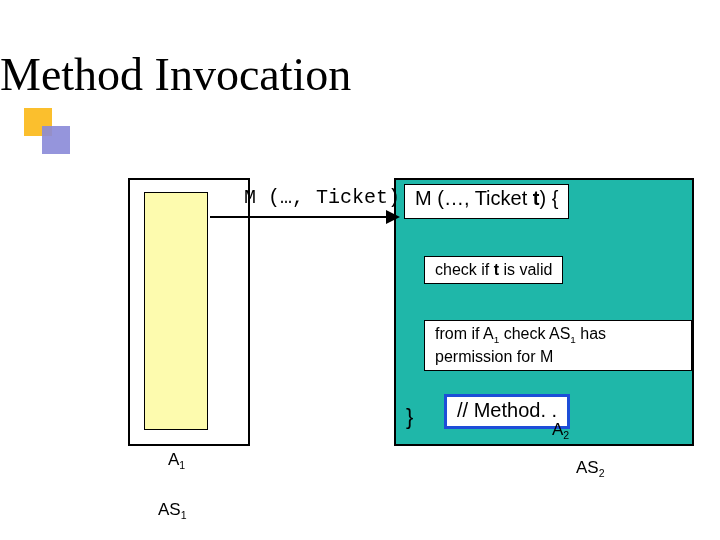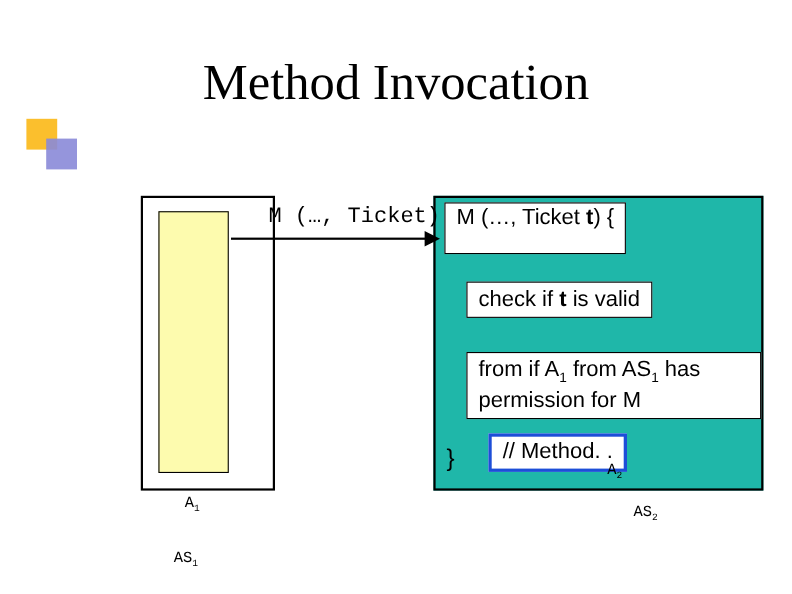--- a/index.html
+++ b/index.html
@@ -6,21 +6,20 @@
   body{
     width:720px;height:540px;
     background:#fff;
     font-family:"Times New Roman", Times, serif;
     color:#000;
     position:relative;
   }
   .title{
     position:absolute;
     left:0;right:0;top:48px;
-    text-align:center;
     font-size:46px;
     font-weight:400;
   }
   .corner-deco{
     position:absolute;
     left:24px;top:108px;
     width:46px;height:46px;
   }
   .corner-deco .sq1{
     position:absolute;left:0;top:0;
@@ -62,30 +61,30 @@
     font-family:Liberation Mono, monospace;
     font-size:20px;
   }
   .sig-right{
     position:absolute;
     left:404px;top:184px;
     font-family:Verdana, Arial, sans-serif;
     font-size:20px;
     background:#fff;
     border:1px solid #000;
-    padding:2px 10px 20px;
+    padding:2px 10px 8px;
     white-space:nowrap;
   }
 
   .check-box{
     position:absolute;
     background:#fff;
     border:1px solid #000;
     font-family:Verdana, Arial, sans-serif;
-    font-size:20px;
+    font-size:16px;
     padding:3px 10px;
     line-height:1.25;
   }
   .check1{left:424px;top:256px;white-space:nowrap}
   .check2{left:424px;top:320px;width:246px}
 
   .brace{
     position:absolute;
     left:406px;top:404px;
     font-family:Verdana, Arial, sans-serif;
@@ -97,22 +96,22 @@
     background:#fff;
     border:3px solid #1d4ed8;
     font-family:Verdana, Arial, sans-serif;
     font-size:20px;
     padding:2px 10px 4px;
     white-space:nowrap;
   }
 
   .lbl{
     position:absolute;
-    font-family:Liberation Mono, monospace;
-    font-size:14px;
+    font-family:Liberation Sans, sans-serif;
+    font-size:17px;
     white-space:nowrap;
   }
   .lbl.a2 {left:552px;top:420px}
   .lbl.a1 {left:168px;top:450px}
   .lbl.as1{left:158px;top:500px}
   .lbl.as2{left:576px;top:458px}
 
   .sub{font-size:.62em;vertical-align:sub}
   b{font-weight:700}
 
@@ -151,21 +150,21 @@
 
 <div class="sig-right">
   <span>M (…, Ticket </span><b>t</b><span>) {</span>
 </div>
 
 <div class="check-box check1">
   <span>check if </span><b>t</b><span> is valid</span>
 </div>
 
 <div class="check-box check2">
-  <span>from if A</span><span class="sub">1</span><span> from AS</span><span class="sub">1</span><span> has permission for M</span>
+  <span>from if A</span><span class="sub">1</span><span> check AS</span><span class="sub">1</span><span> has permission for M</span>
 </div>
 
 <div class="brace">}</div>
 <div class="method-box">// Method. .</div>
 
 <div class="lbl a2">
   <span>A</span><span class="sub">2</span>
 </div>
 <div class="lbl a1">
   <span>A</span><span class="sub">1</span>

